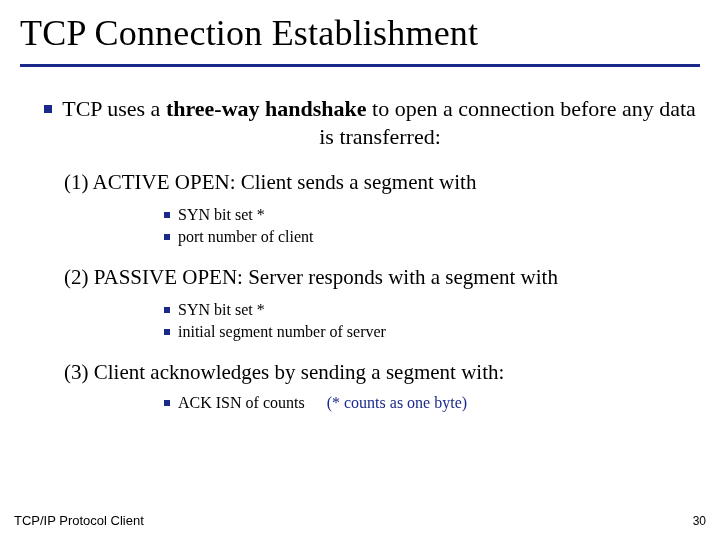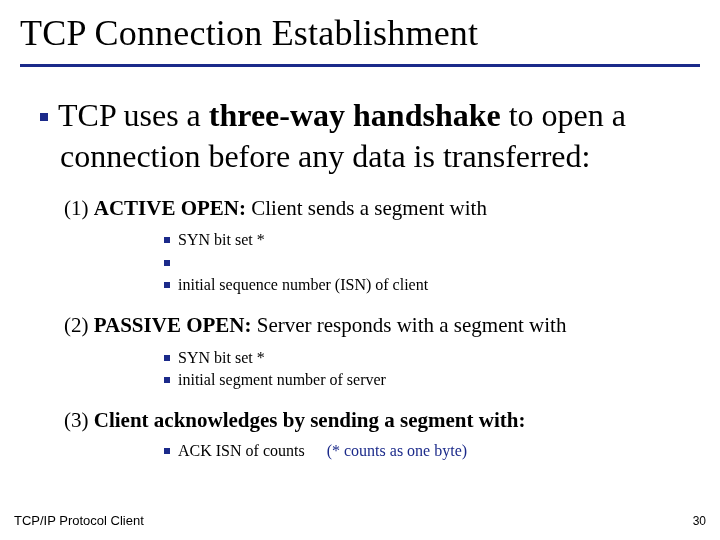--- a/index.html
+++ b/index.html
@@ -33,34 +33,35 @@
     position: relative;
     top: -2px;
   }
   .bullet-sq.sm {
     width: 6px;
     height: 6px;
     top: -1px;
     margin-right: 8px;
   }
   .intro {
-    font-size: 32px;
+    font-size: 22px;
     line-height: 1.28;
     padding-left: 38px;
     text-indent: -20px;
     margin-left: 2px;
     margin-bottom: 18px;
+    text-align: center;
   }
   .step {
     font-size: 21px;
     line-height: 1.25;
     padding-left: 44px;
     margin-bottom: 8px;
   }
-  .step-title { font-weight: 700; }
+  .step-title { font-weight: 400; }
   .sublist {
     list-style: none;
     padding-left: 144px;
     margin-bottom: 16px;
   }
   .sublist li {
     font-size: 16px;
     line-height: 1.4;
     font-family: "Times New Roman", Times, serif;
   }
@@ -99,22 +100,21 @@
 <div class="intro">
   <span class="bullet-sq"></span><span>TCP uses a </span><b>three-way handshake</b><span> to open a connection before any data is transferred:</span>
 </div>
 
 <div class="step">
   <span>(1)</span>
   <span class="step-title">ACTIVE OPEN:</span><span> Client sends a segment with</span>
 </div>
 <ul class="sublist">
   <li><span class="bullet-sq sm"></span><span>SYN bit set *</span></li>
-  <li><span class="bullet-sq sm"></span></li>
-  <li><span class="bullet-sq sm"></span><span>initial sequence number (ISN) of client</span></li>
+  <li><span class="bullet-sq sm"></span><span>port number of client</span></li>
 </ul>
 
 <div class="step">
   <span>(2)</span>
   <span class="step-title">PASSIVE OPEN:</span><span> Server responds with a segment with</span>
 </div>
 <ul class="sublist">
   <li><span class="bullet-sq sm"></span><span>SYN bit set *</span></li>
   <li><span class="bullet-sq sm"></span><span>initial segment number of server</span></li>
 </ul>

